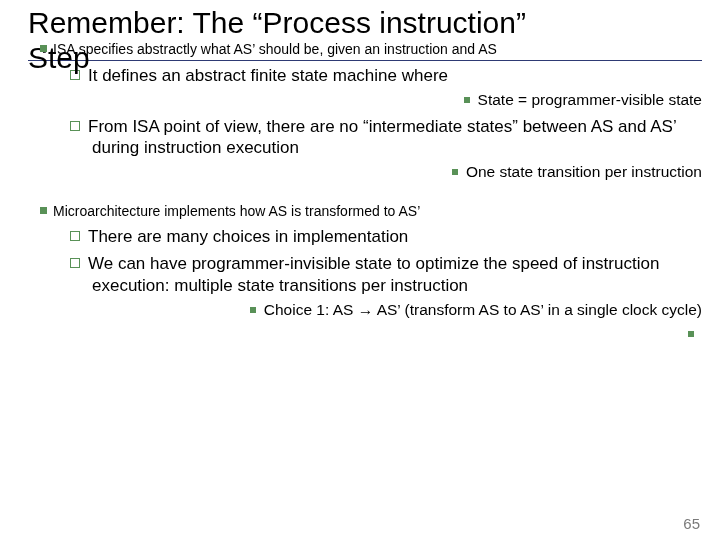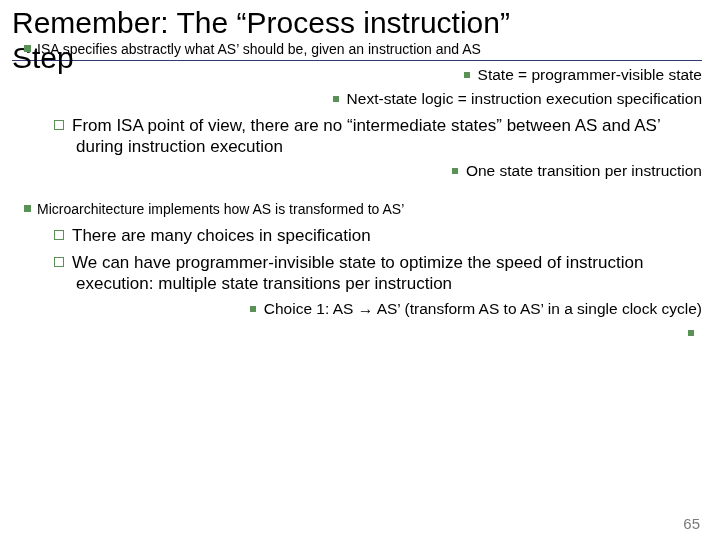--- a/index.html
+++ b/index.html
@@ -7,21 +7,21 @@
     padding: 0;
     width: 720px;
     height: 540px;
     background: #fff;
     font-family: Verdana, Geneva, sans-serif;
     color: #000;
     position: relative;
     overflow: hidden;
   }
   .slide {
-    padding: 6px 18px 0 12px;
+    padding: 6px 18px 0 28px;
     position: relative;
     height: 100%;
     box-sizing: border-box;
   }
   .title-wrap {
     position: relative;
   }
   .title {
     font-family: Arial, Helvetica, sans-serif;
     font-size: 30px;
@@ -119,42 +119,42 @@
       <span>Remember: The “Process instruction”</span>
       <span class="step">Step</span>
     </h1>
     <hr class="rule">
   </div>
 
   <p class="l0 l0-first hang">
     <span class="sq"></span><span>ISA specifies abstractly what AS’ should be, given an instruction and AS</span>
   </p>
 
+  <p class="l1 hang">
+    <span class="bullet"></span><span>It defines an abstract finite state machine where</span>
+  </p>
 
   <p class="l2 hang-sm">
     <span class="sq sq-sm"></span><span>State = programmer-visible state</span>
-  </p>
-  <p class="l2 hang-sm">
-    <span class="sq sq-sm"></span><span>Next-state logic = instruction execution specification</span>
   </p>
 
   <p class="l1 hang">
     <span class="bullet"></span><span>From ISA point of view, there are no “intermediate states” between AS and AS’ during instruction execution</span>
   </p>
 
   <p class="l2 hang-sm">
     <span class="sq sq-sm"></span><span>One state transition per instruction</span>
   </p>
 
   <p class="l0 l0-second hang">
     <span class="sq"></span><span>Microarchitecture implements how AS is transformed to AS’</span>
   </p>
 
   <p class="l1 hang">
-    <span class="bullet"></span><span>There are many choices in specification</span>
+    <span class="bullet"></span><span>There are many choices in implementation</span>
   </p>
   <p class="l1 hang">
     <span class="bullet"></span><span>We can have programmer-invisible state to optimize the speed of instruction execution: multiple state transitions per instruction</span>
   </p>
 
   <p class="l2 hang-sm">
     <span class="sq sq-sm"></span><span class="arrow">Choice 1: AS → AS’ (transform AS to AS’ in a single clock cycle)</span>
   </p>
   <p class="l2 hang-sm">
     <span class="sq sq-sm"></span>

